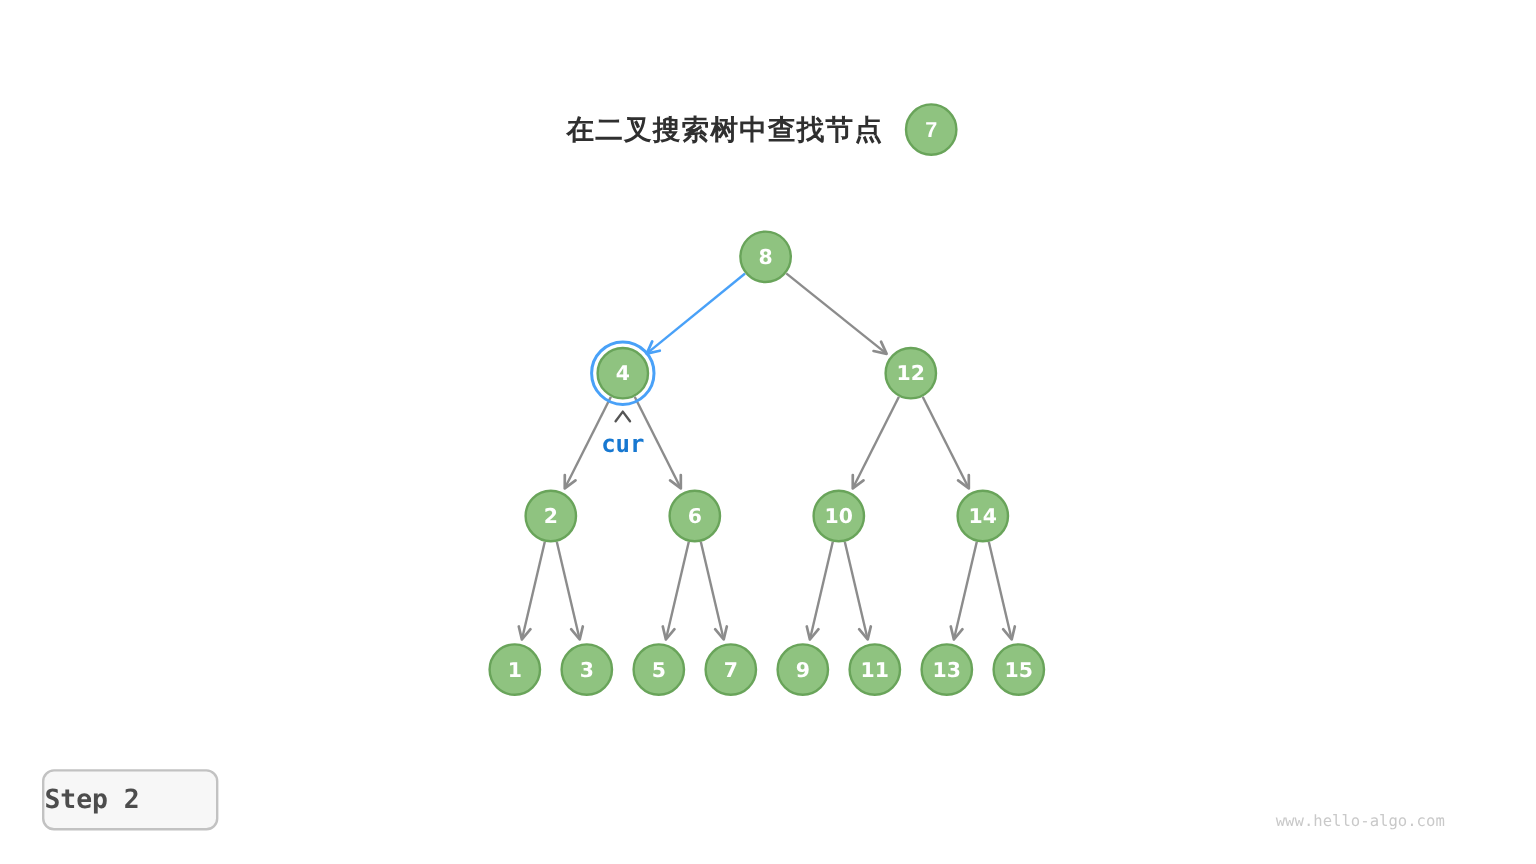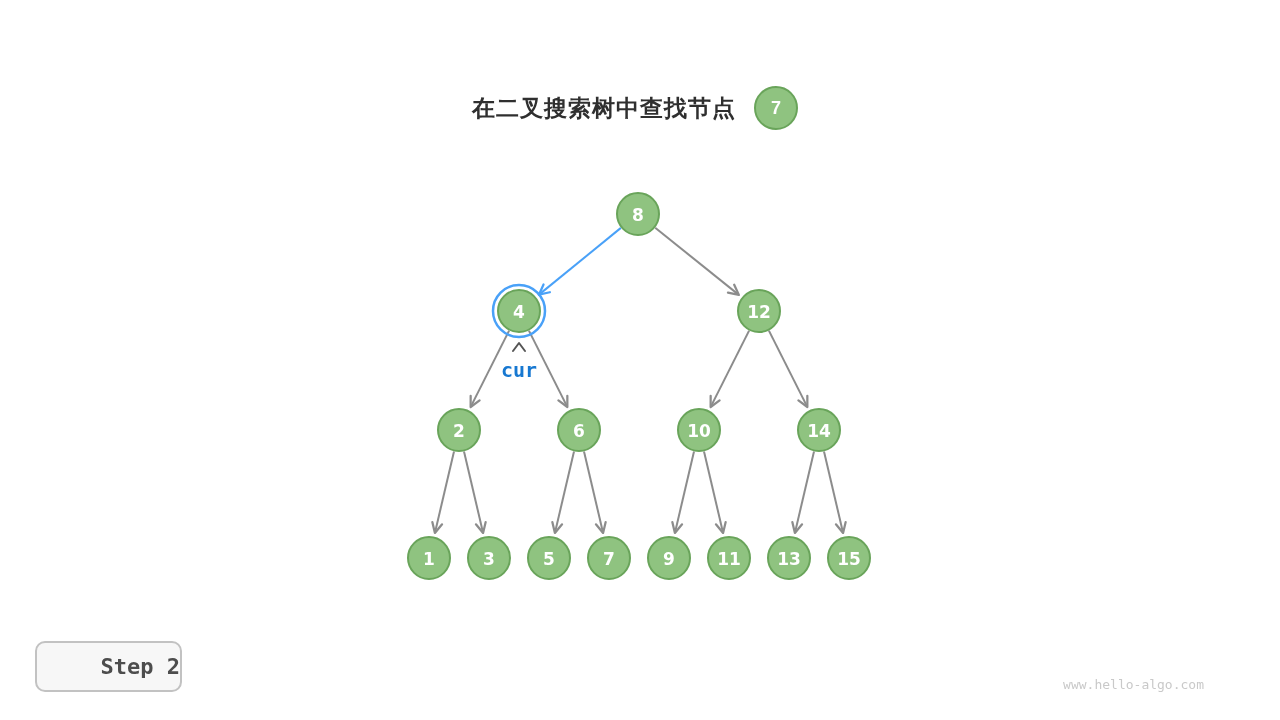--- a/index.html
+++ b/index.html
@@ -36,23 +36,22 @@
 
   #tree-svg { position: absolute; top: 0; left: 0; z-index: 1; }
 
   .step-box {
     position: absolute;
     left: 35px; top: 641px;
     width: 147px; height: 51px;
     border: 2px solid #c2c2c2;
     border-radius: 10px;
     background: #f7f7f7;
-    display: flex; align-items: center; justify-content: flex-end;
+    display: flex; align-items: center; justify-content: flex-start;
     z-index: 2;
-    padding-left: 41px;
   }
   .step-box span {
     font-family: "DejaVu Sans Mono", monospace;
     font-weight: 700;
     font-size: 22px;
     color: #4d4d4d;
   }
 
   .watermark {
     position: absolute;

